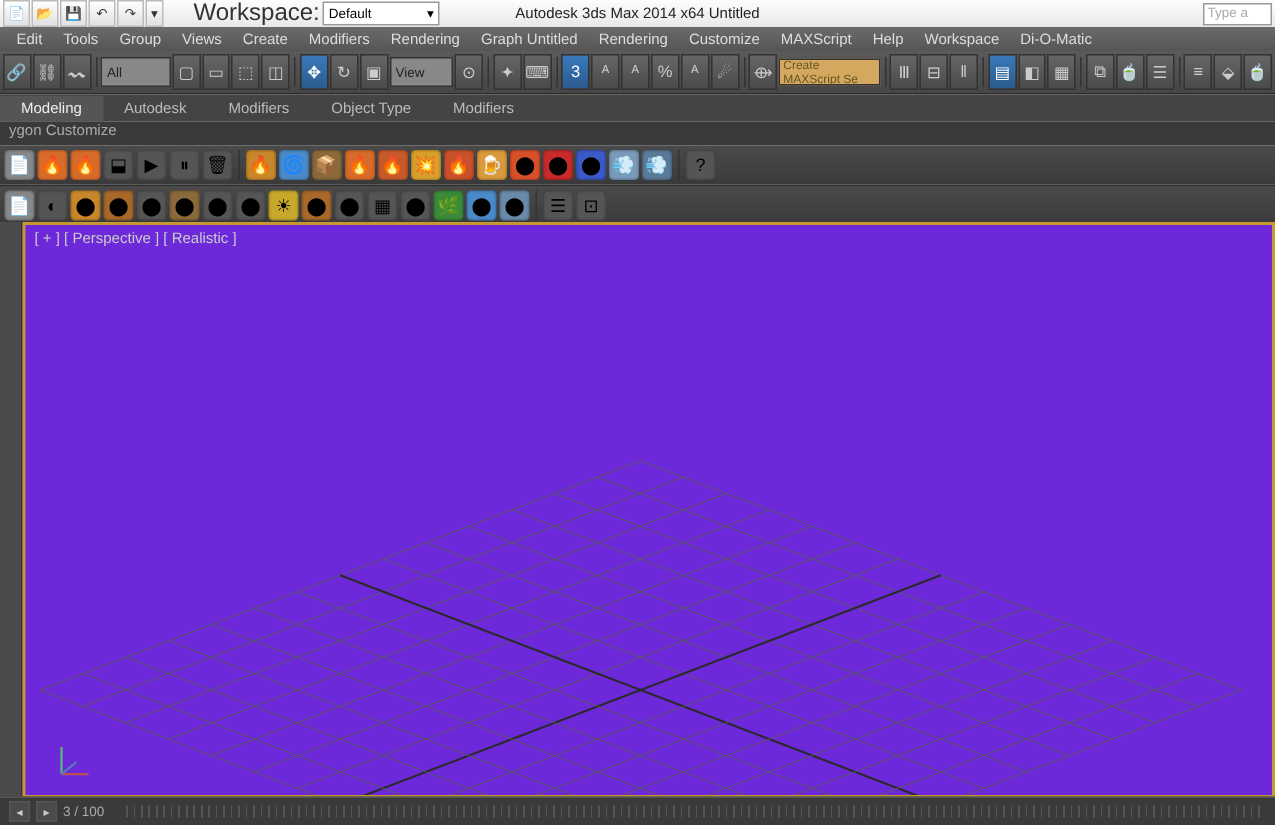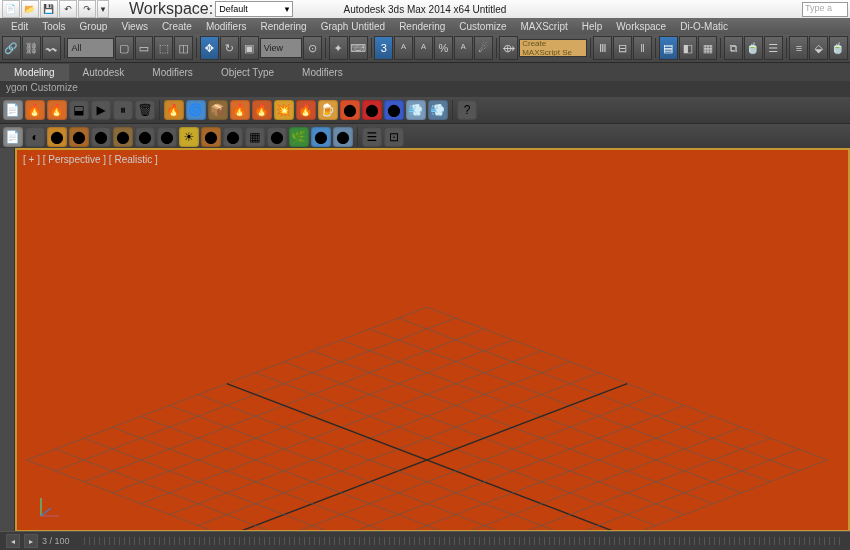--- a/index.html
+++ b/index.html
@@ -19,21 +19,21 @@
 .sel-drop{width:50px;height:18px;border:1px solid #333;background:#888;font-size:9px;padding:0 3px;color:#222;display:flex;align-items:center}
 .csel{width:80px;height:16px;background:#d4a85e;border:1px solid #333;font-size:8px;color:#665522;padding:0 2px;display:flex;align-items:center}
 .ribbon-tabs{height:18px;background:#444;display:flex;align-items:center;color:#bbb;font-size:10px}
 .rtab{padding:3px 14px;cursor:pointer}
 .rtab.active{background:#555;color:#eee}
 .ribbon-sub{height:14px;background:#3a3a3a;color:#aaa;font-size:10px;padding:1px 6px}
 .toolbar2,.toolbar3{height:26px;background:linear-gradient(#4a4a4a,#3a3a3a);display:flex;align-items:center;padding:0 3px;gap:2px;border-bottom:1px solid #2a2a2a}
 .ico{width:20px;height:20px;border-radius:3px;display:flex;align-items:center;justify-content:center;font-size:12px;box-shadow:inset 0 0 2px rgba(0,0,0,.5)}
 .viewport-area{position:absolute;top:148px;left:0;right:0;bottom:18px;background:#4a4a4a;display:flex}
 .left-strip{width:14px;background:#4a4a4a;border-right:1px solid #333}
-.viewport{flex:1;background:#c2410c;border:2px solid #c89830;position:relative;overflow:hidden}
+.viewport{flex:1;background:#6d28d9;border:2px solid #c89830;position:relative;overflow:hidden}
 .vp-label{position:absolute;top:4px;left:6px;font-size:10px;color:#ccc}
 .grid-svg{position:absolute;top:0;left:0;width:100%;height:100%}
 .axis{position:absolute;bottom:8px;left:18px;width:30px;height:30px}
 .statusbar{position:absolute;bottom:0;left:0;right:0;height:18px;background:#3a3a3a;border-top:1px solid #555;display:flex;align-items:center;color:#aaa;font-size:9px;padding:0 6px;gap:4px}
 .sb-btn{width:12px;height:12px;border:1px solid #555;background:#4a4a4a;color:#ccc;font-size:8px;display:flex;align-items:center;justify-content:center}
 .timeline-ticks{flex:1;height:8px;background:repeating-linear-gradient(90deg,#555 0,#555 1px,#3a3a3a 1px,#3a3a3a 5px);margin-left:10px}
 </style>
 </head>
 <body>
 

